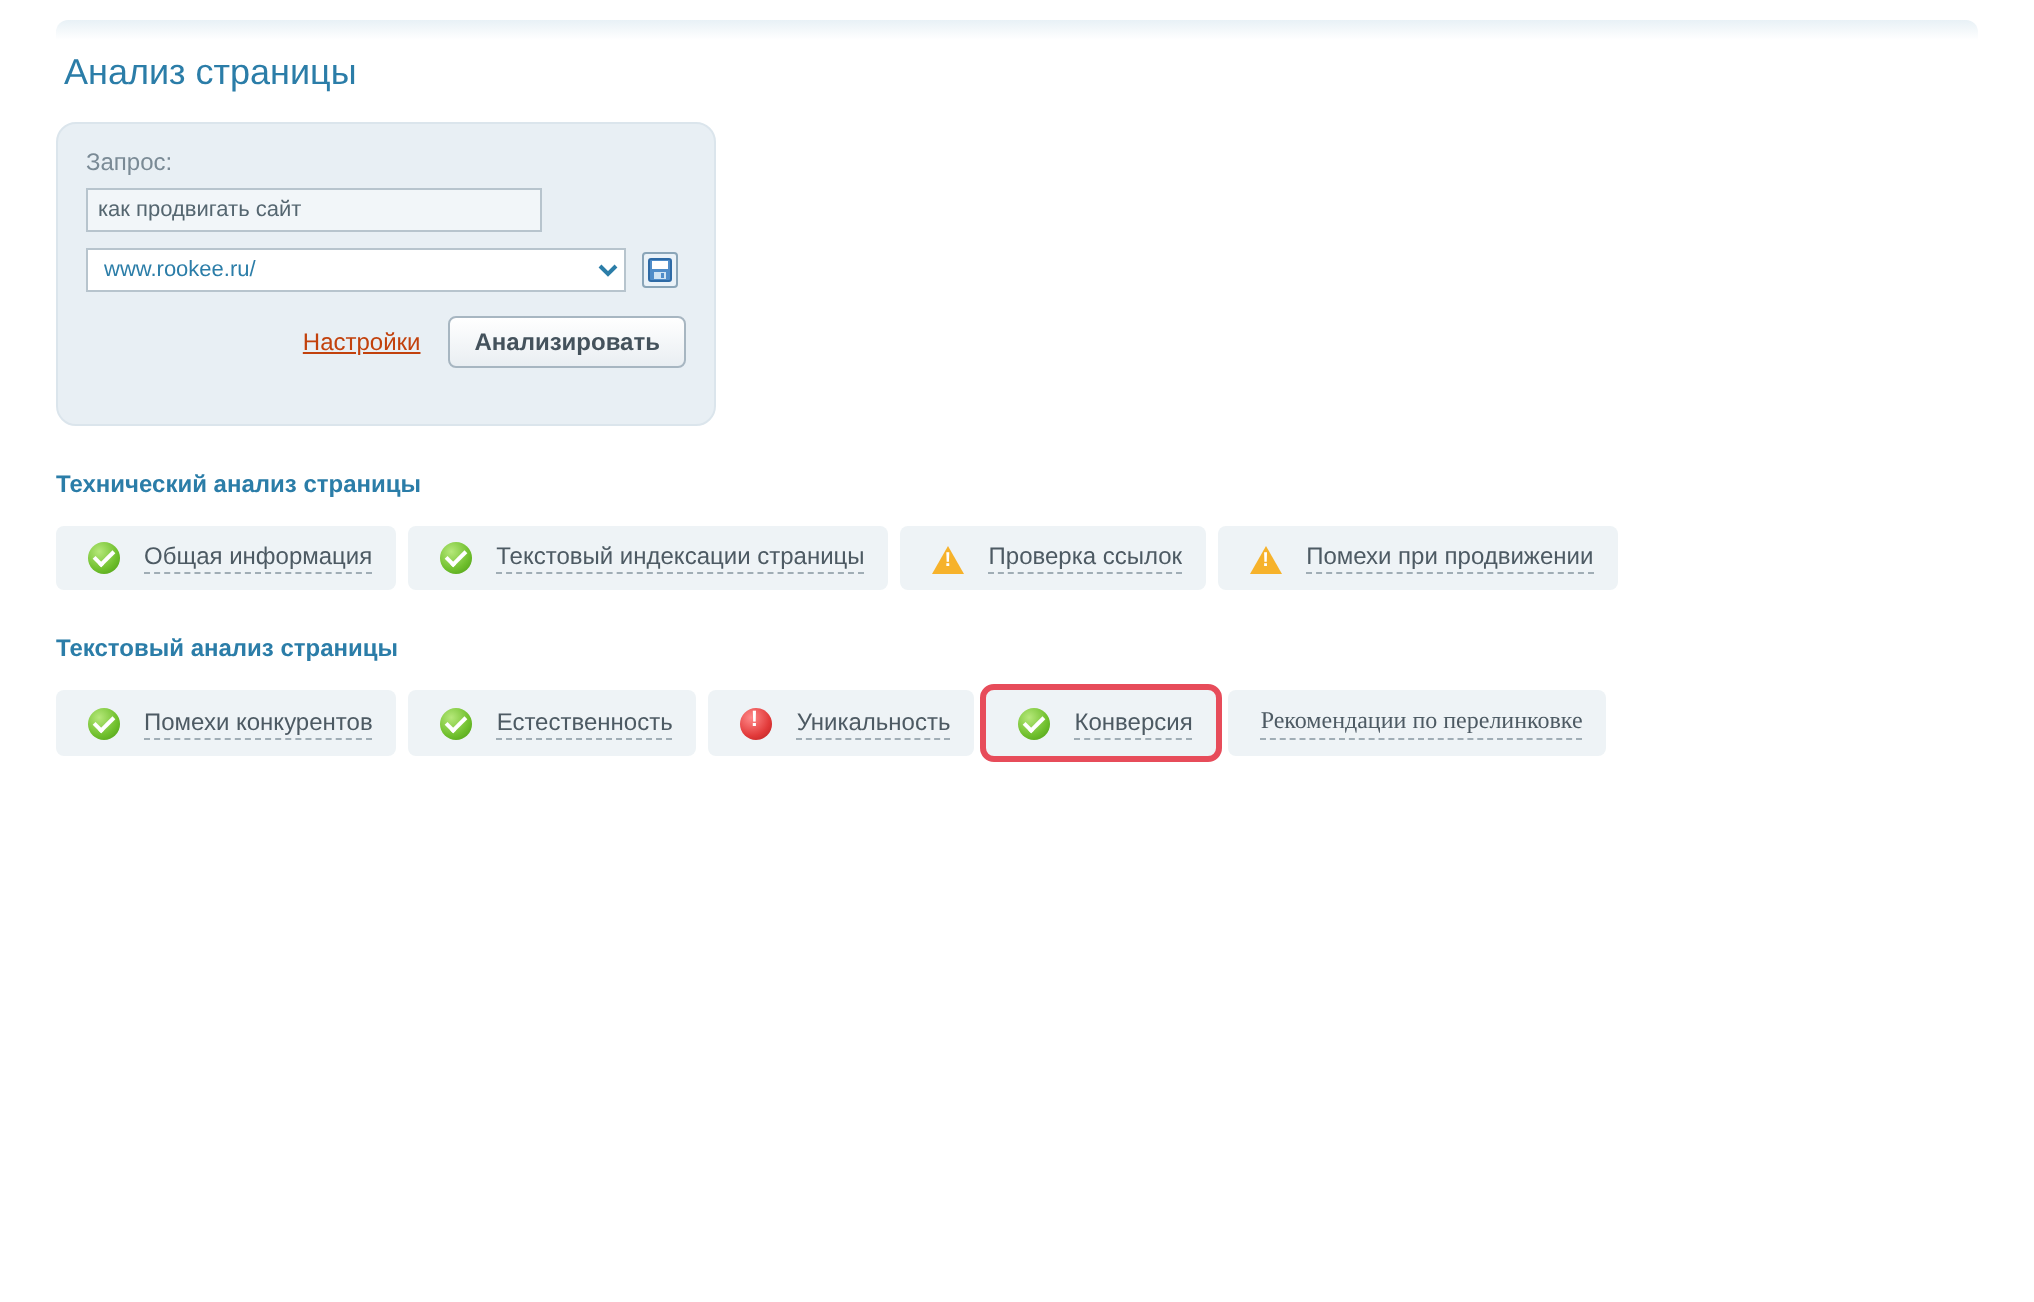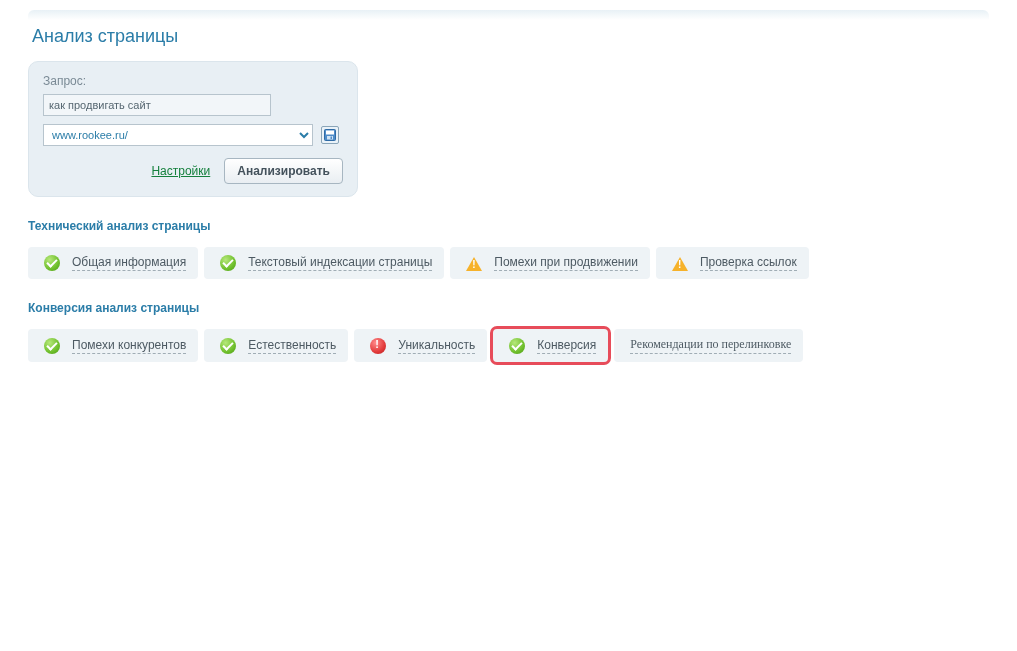--- a/index.html
+++ b/index.html
@@ -29,21 +29,21 @@
     color: #2b7da8;
     font-size: 12px;
     font-weight: bold;
     margin: 22px 0 14px 0;
   }
   .query-panel {
     width: 330px;
     background: #e8eff4;
     border: 1px solid #dbe5ec;
     border-radius: 10px;
-    padding: 12px 14px 12px 14px;
+    padding: 12px 14px 28px 14px;
   }
   .query-label {
     color: #7a8a95;
     font-size: 12px;
     margin-bottom: 6px;
   }
   .query-input {
     width: 228px;
     height: 22px;
     border: 1px solid #b7c4cd;
@@ -82,21 +82,21 @@
     justify-content: center;
     cursor: pointer;
   }
   .actions-row {
     display: flex;
     align-items: center;
     justify-content: flex-end;
     gap: 14px;
   }
   .settings-link {
-    color: #15803d;
+    color: #c2410c;
     text-decoration: underline;
     font-size: 12px;
     cursor: pointer;
   }
   .analyze-btn {
     background: linear-gradient(to bottom, #ffffff 0%, #e9eef2 100%);
     border: 1px solid #a7b6c1;
     border-radius: 4px;
     padding: 5px 12px;
     font-size: 12px;
@@ -221,29 +221,29 @@
       <div class="list-item">
         <span class="icon icon-ok"></span>
         <span class="label">Общая информация</span>
       </div>
       <div class="list-item">
         <span class="icon icon-ok"></span>
         <span class="label">Текстовый индексации страницы</span>
       </div>
       <div class="list-item">
         <span class="icon icon-warn"></span>
+        <span class="label">Проверка ссылок</span>
+      </div>
+      <div class="list-item">
+        <span class="icon icon-warn"></span>
         <span class="label">Помехи при продвижении</span>
       </div>
-      <div class="list-item">
-        <span class="icon icon-warn"></span>
-        <span class="label">Проверка ссылок</span>
-      </div>
-    </div>
-
-  <h2 class="section-title">Конверсия анализ страницы</h2>
+    </div>
+
+  <h2 class="section-title">Текстовый анализ страницы</h2>
   <div class="item-list" id="text-list">
       <div class="list-item">
         <span class="icon icon-ok"></span>
         <span class="label">Помехи конкурентов</span>
       </div>
       <div class="list-item">
         <span class="icon icon-ok"></span>
         <span class="label">Естественность</span>
       </div>
       <div class="list-item">

